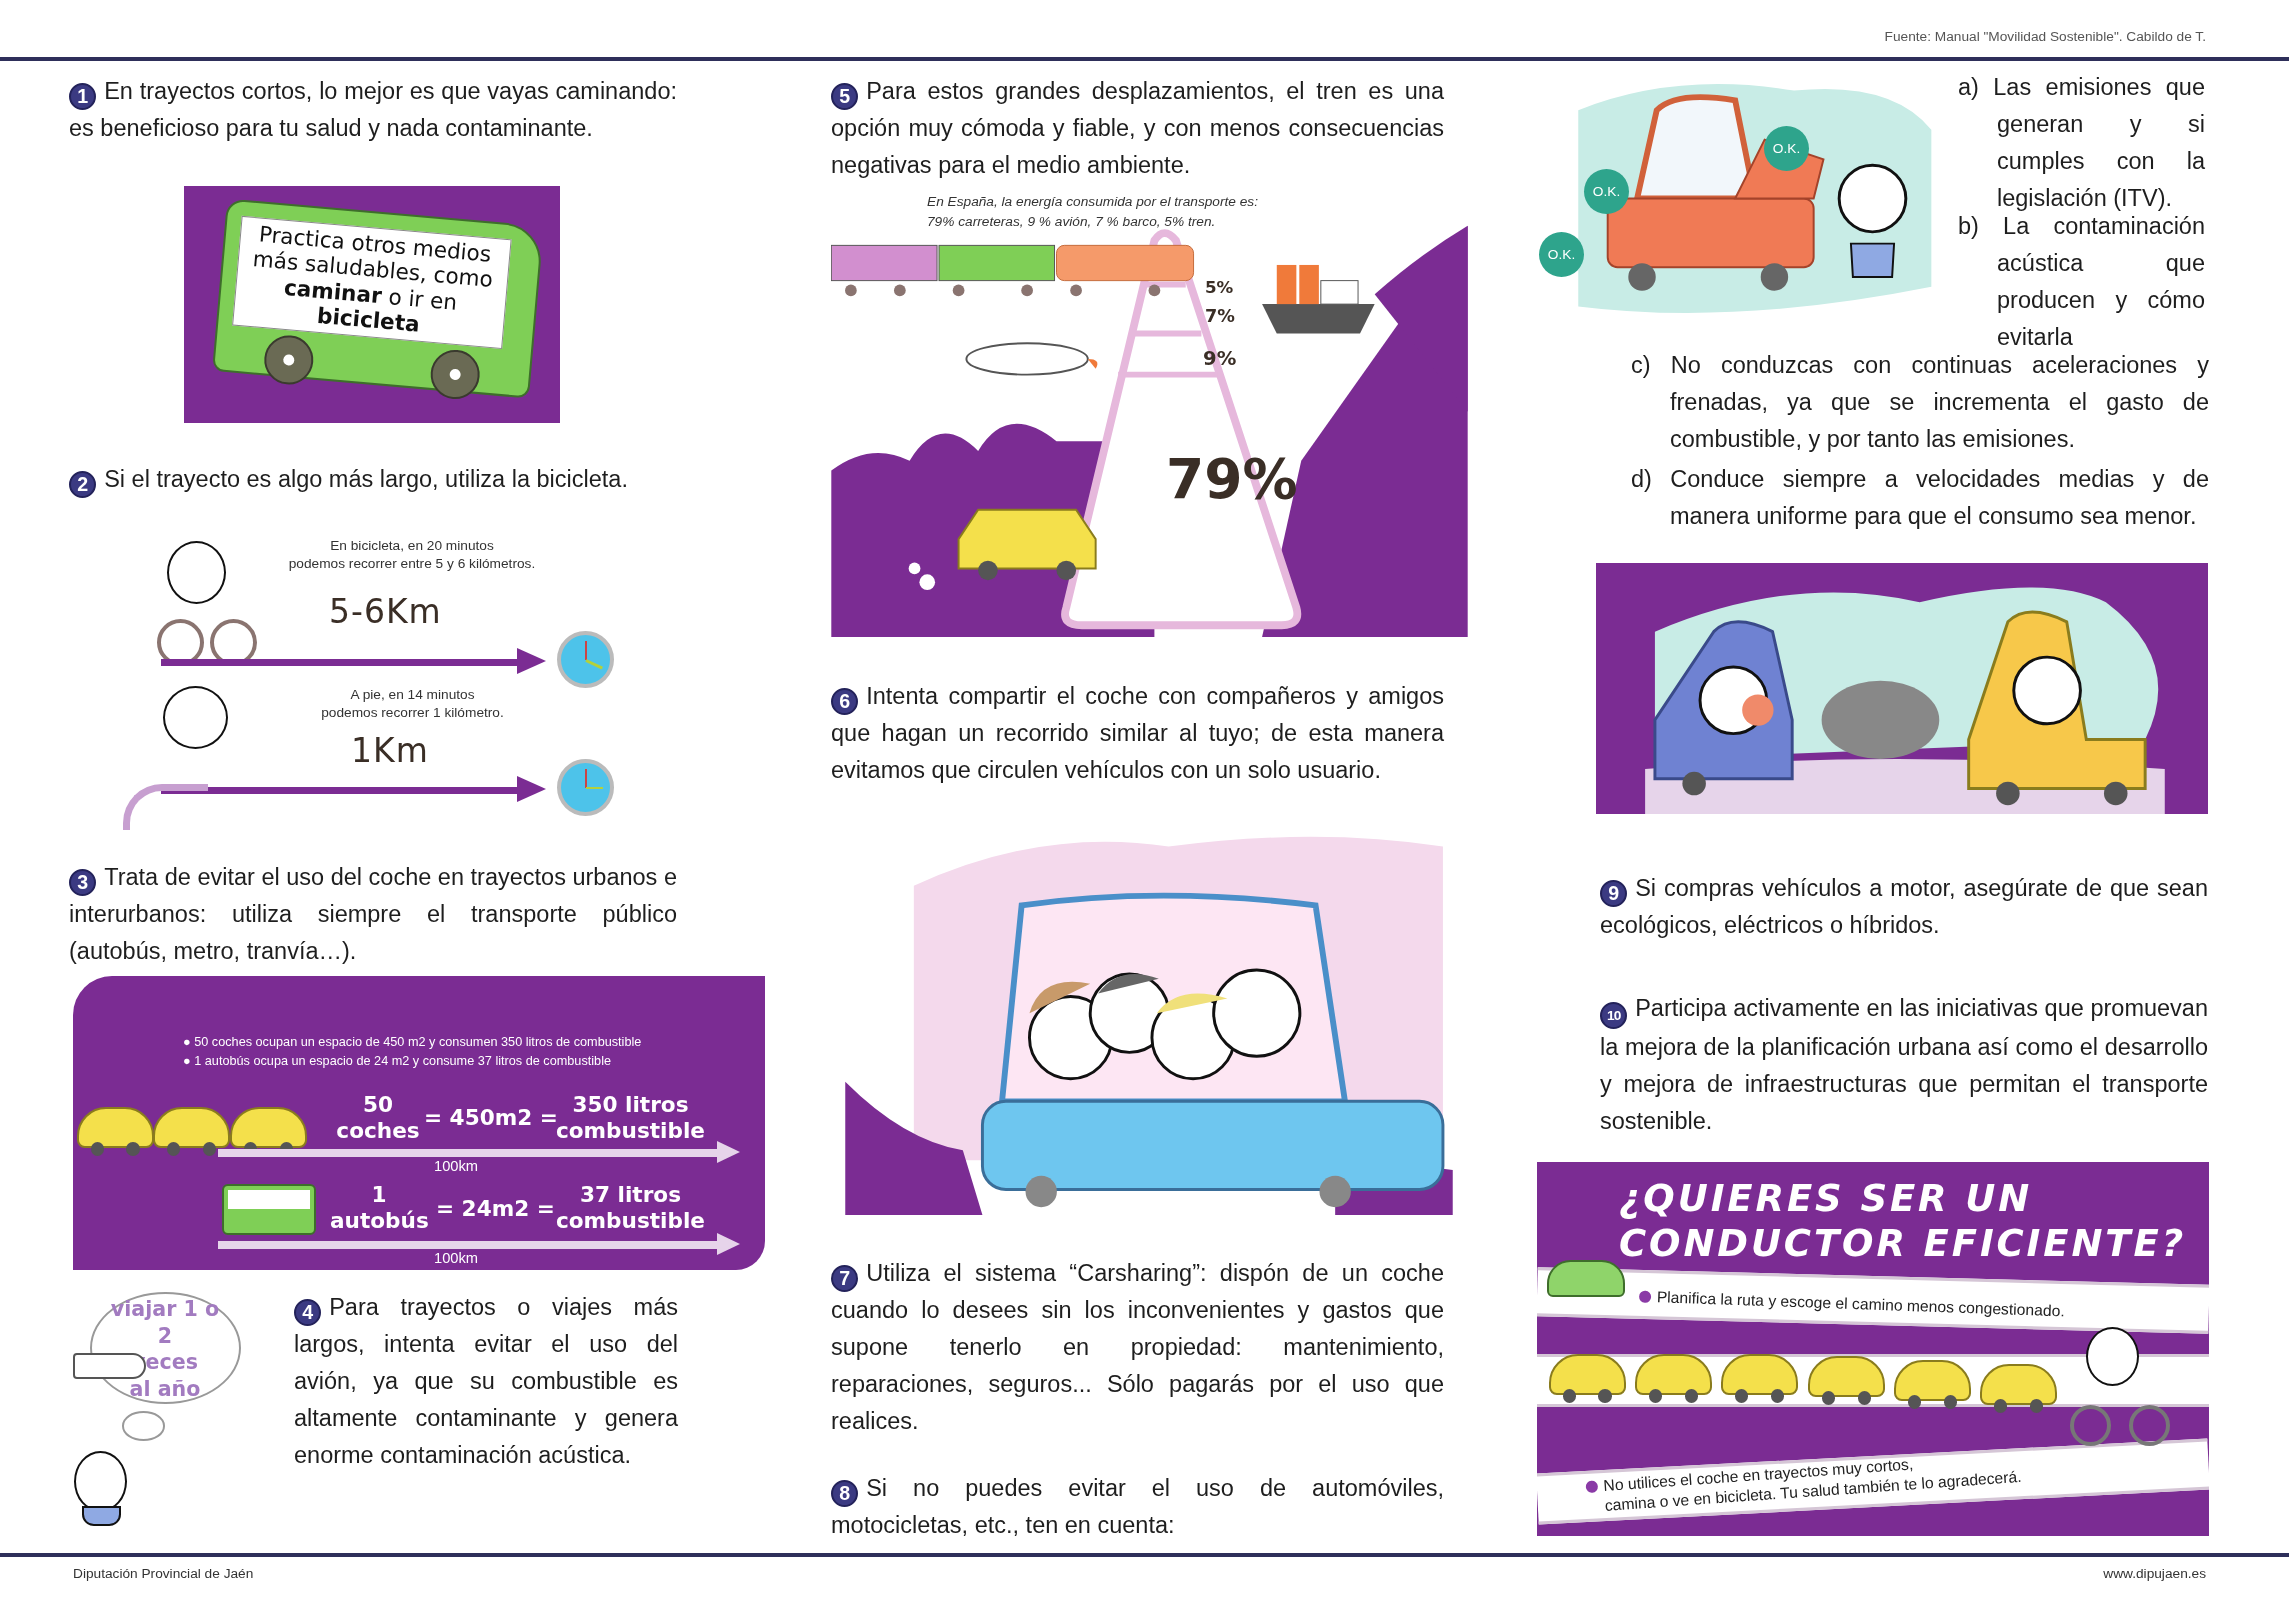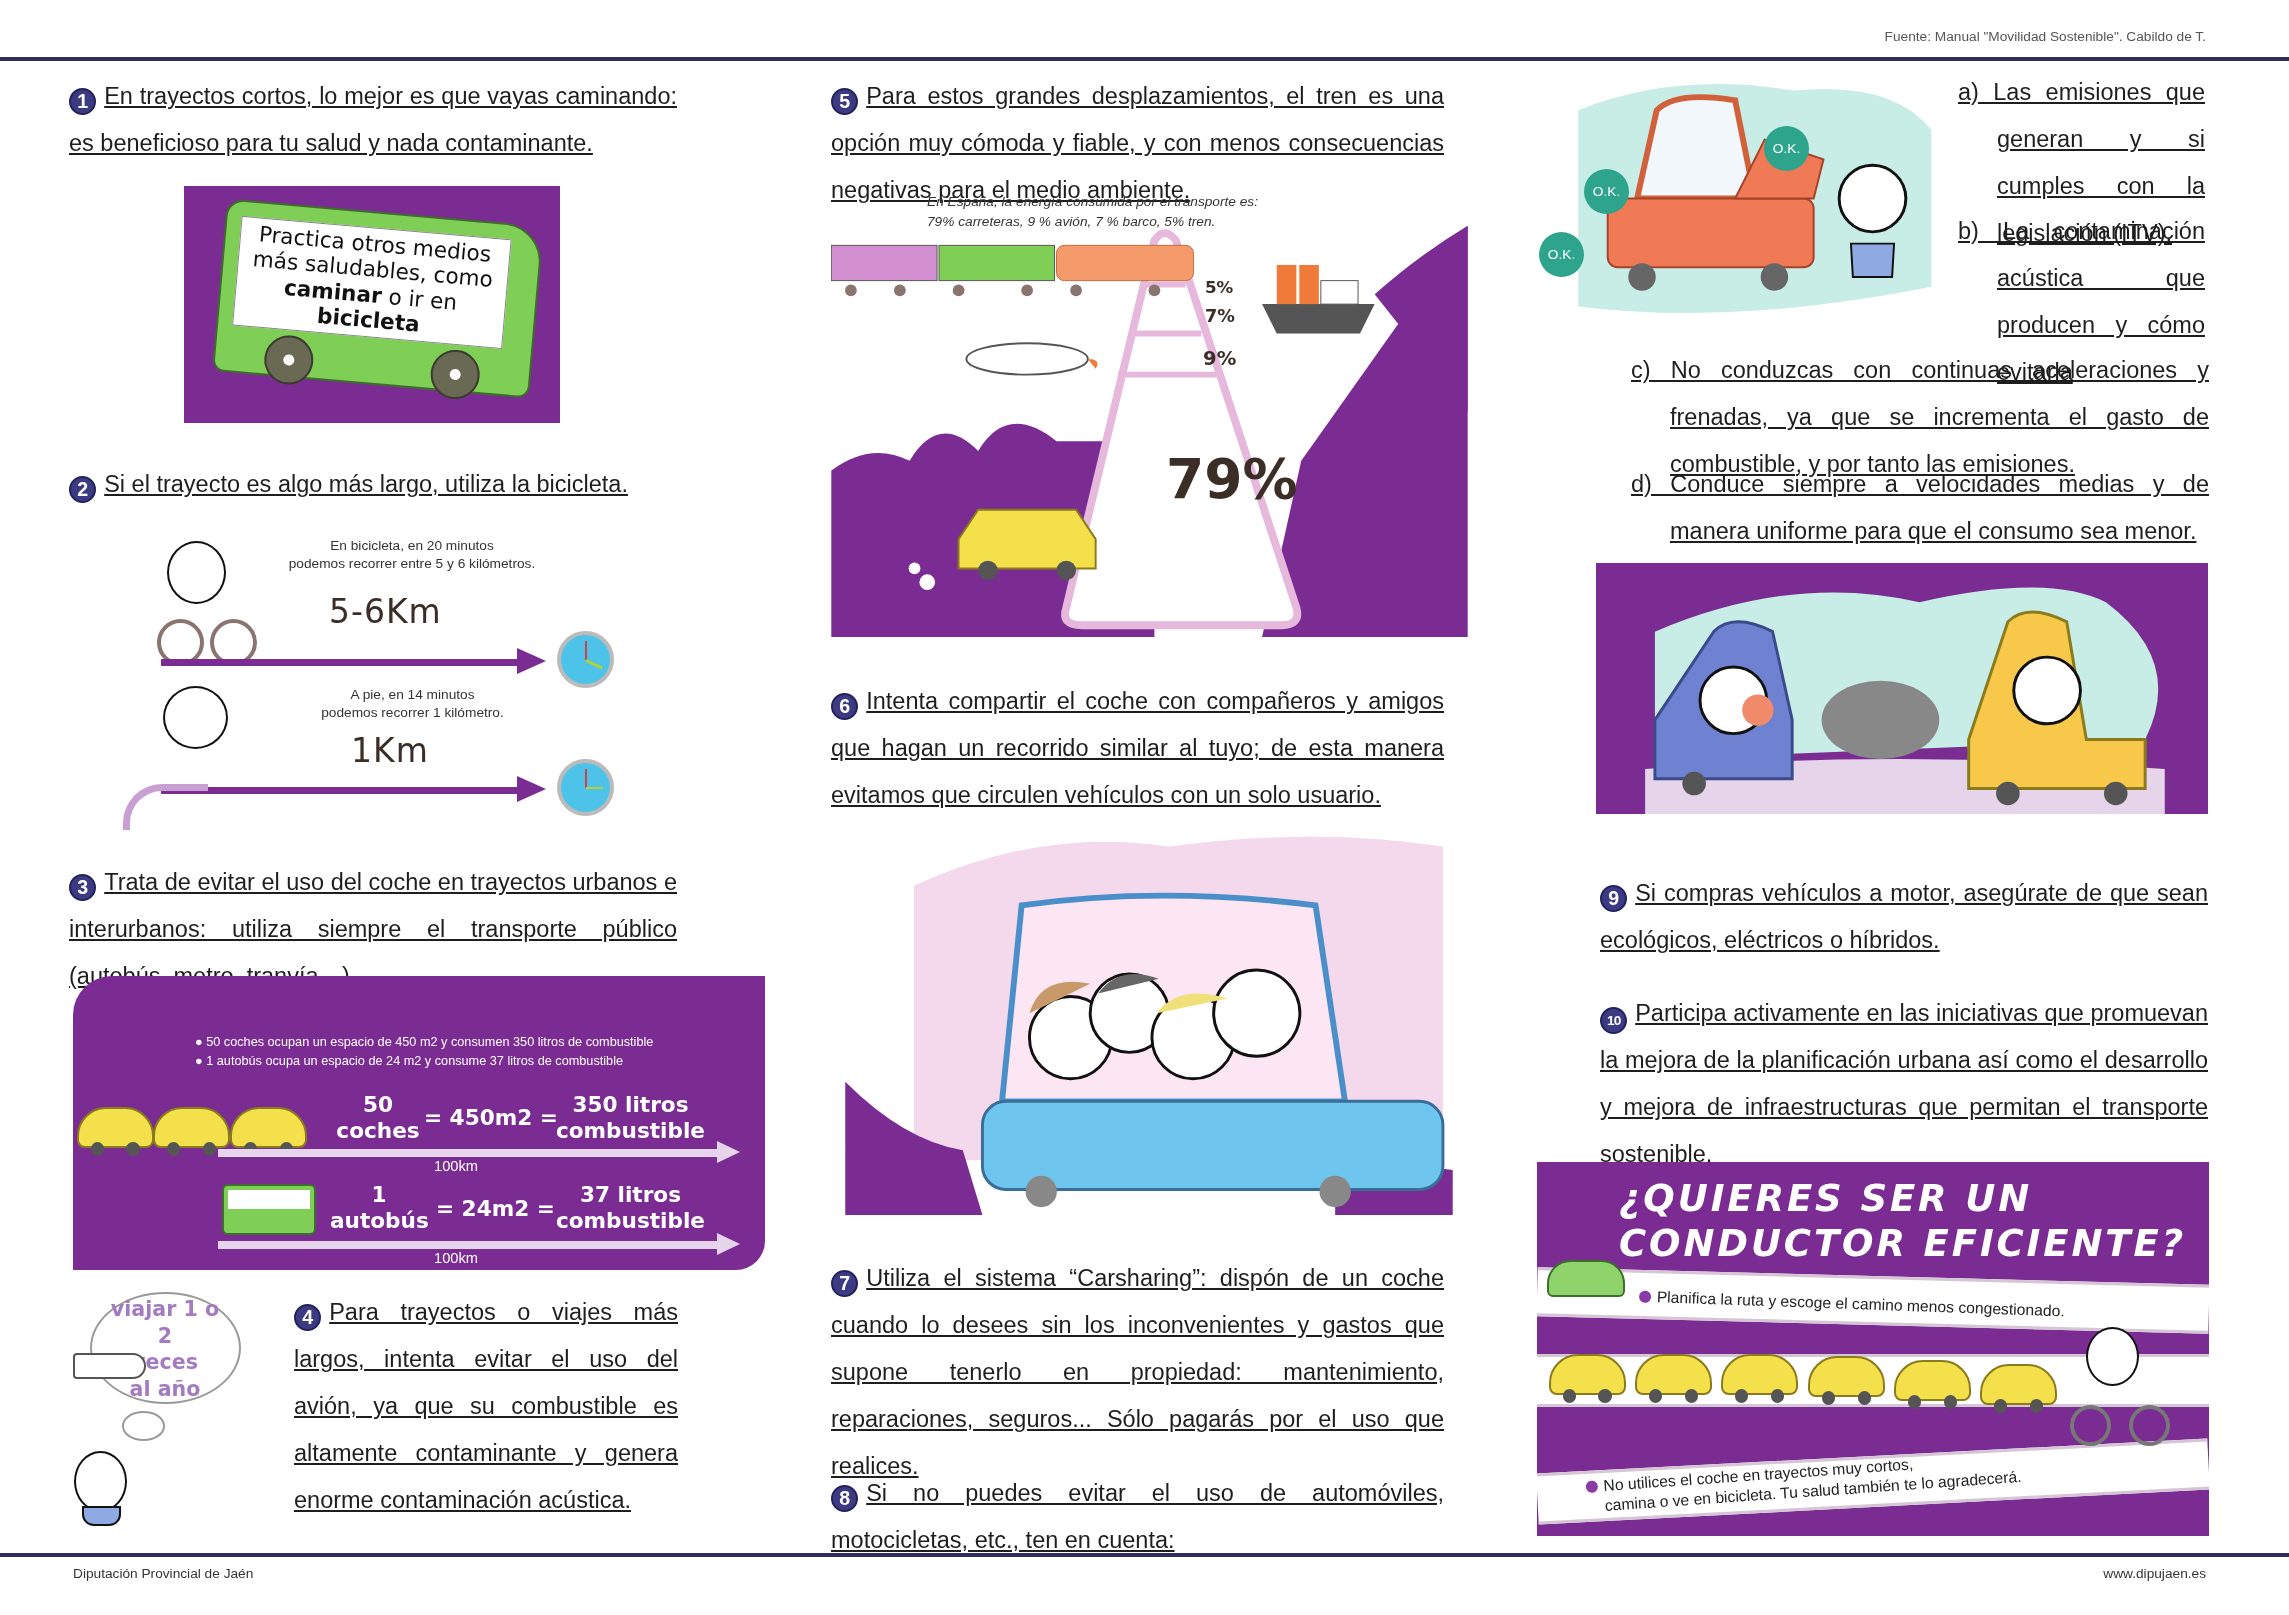--- a/index.html
+++ b/index.html
@@ -1,21 +1,21 @@
 <!DOCTYPE html>
 <html><head>
 <meta charset="utf-8">
 <style>
   html,body{margin:0;padding:0;background:#fff;}
   body{width:2290px;height:1615px;position:relative;overflow:hidden;font-family:"Liberation Sans","DejaVu Sans",sans-serif;color:#1e1e1e;}
   .abs{position:absolute;}
   .rule{position:absolute;height:3.9px;background:#2e2f5a;}
   .source{position:absolute;right:84px;top:29px;font-size:13.7px;color:#555;}
   .footer{position:absolute;top:1566px;font-size:13.7px;color:#333;}
-  .para{position:absolute;font-size:23.5px;line-height:47px;text-align:justify;text-decoration:underline;}
+  .para{position:absolute;font-size:23.5px;line-height:37px;text-align:justify;}
   .num{display:inline-flex;align-items:center;justify-content:center;width:27.4px;height:27.4px;border-radius:50%;background:#3b3a82;color:#fff;font-weight:bold;font-size:19.6px;border:2px solid #23225a;margin-right:7.8px;vertical-align:-3.9px;box-sizing:border-box;}
   .num.two{font-size:13.7px;letter-spacing:-1px;}
   .para .indent{display:block;padding-left:39px;text-indent:-39px;}
   .panel{position:absolute;background:#7b2c93;overflow:hidden;}
   .bus{position:absolute;background:#7fcf56;border:2px solid #3e6e2b;border-radius:17.6px 39px 11.8px 11.8px;transform:rotate(5deg);}
   .bus .win{position:absolute;left:13.7px;top:13.7px;right:29px;height:108px;background:#fff;border:1px solid #888;display:flex;flex-direction:column;align-items:center;justify-content:center;font-family:"DejaVu Sans",sans-serif;font-size:21.6px;line-height:25.5px;color:#111;text-align:center;}
   .bus .win b{font-weight:bold;}
   .wheel{position:absolute;width:45px;height:45px;border-radius:50%;background:#6a6a54;border:2.9px solid #3a3a2e;}
   .wheel::after{content:"";position:absolute;left:16.7px;top:16.7px;width:11.8px;height:11.8px;border-radius:50%;background:#fff;}
   .smalltext{position:absolute;font-size:13.7px;line-height:17.6px;text-align:center;color:#333;}
@@ -91,21 +91,21 @@
     <div class="h" style="height:19.6px"></div>
     <div class="m" style="transform:rotate(0deg)"></div>
   </div>
 <div class="abs" style="left:123px;top:784px;width:78px;height:39px;border-left:7.8px solid #c79fd0;border-top:7.8px solid #c79fd0;border-radius:39px 0 0 0;"></div>
 
 <div class="para" style="left:69px;top:859px;width:608px;">
   <span class="num">3</span><span>Trata de evitar el uso del coche en trayectos urbanos e interurbanos: utiliza siempre el transporte público (autobús, metro, tranvía…).</span>
 </div>
 
 <div class="panel" style="left:73px;top:976px;width:692px;height:294px;border-radius:39px 0 29px 0;">
-  <div class="abs" style="left:110px;top:57px;color:#fff;font-size:12.7px;line-height:18.6px;margin-left:12px;">
+  <div class="abs" style="left:110px;top:57px;color:#fff;font-size:12.7px;line-height:18.6px;">
     <div>● <span>50 coches  ocupan un espacio de 450 m2 y consumen 350 litros de combustible</span></div>
     <div>● <span>1 autobús ocupa un espacio de 24 m2 y consume 37 litros de combustible</span></div>
   </div>
 
   <div class="taxi" style="left:3.9px;top:131px;"></div>
   <div class="taxi" style="left:80px;top:131px;"></div>
   <div class="taxi" style="left:157px;top:131px;"></div>
   <div class="wtext" style="left:261px;top:116px;font-size:21.6px;line-height:25.5px;text-align:center;width:88px;">
     <div>50</div>
     <div>coches</div>

